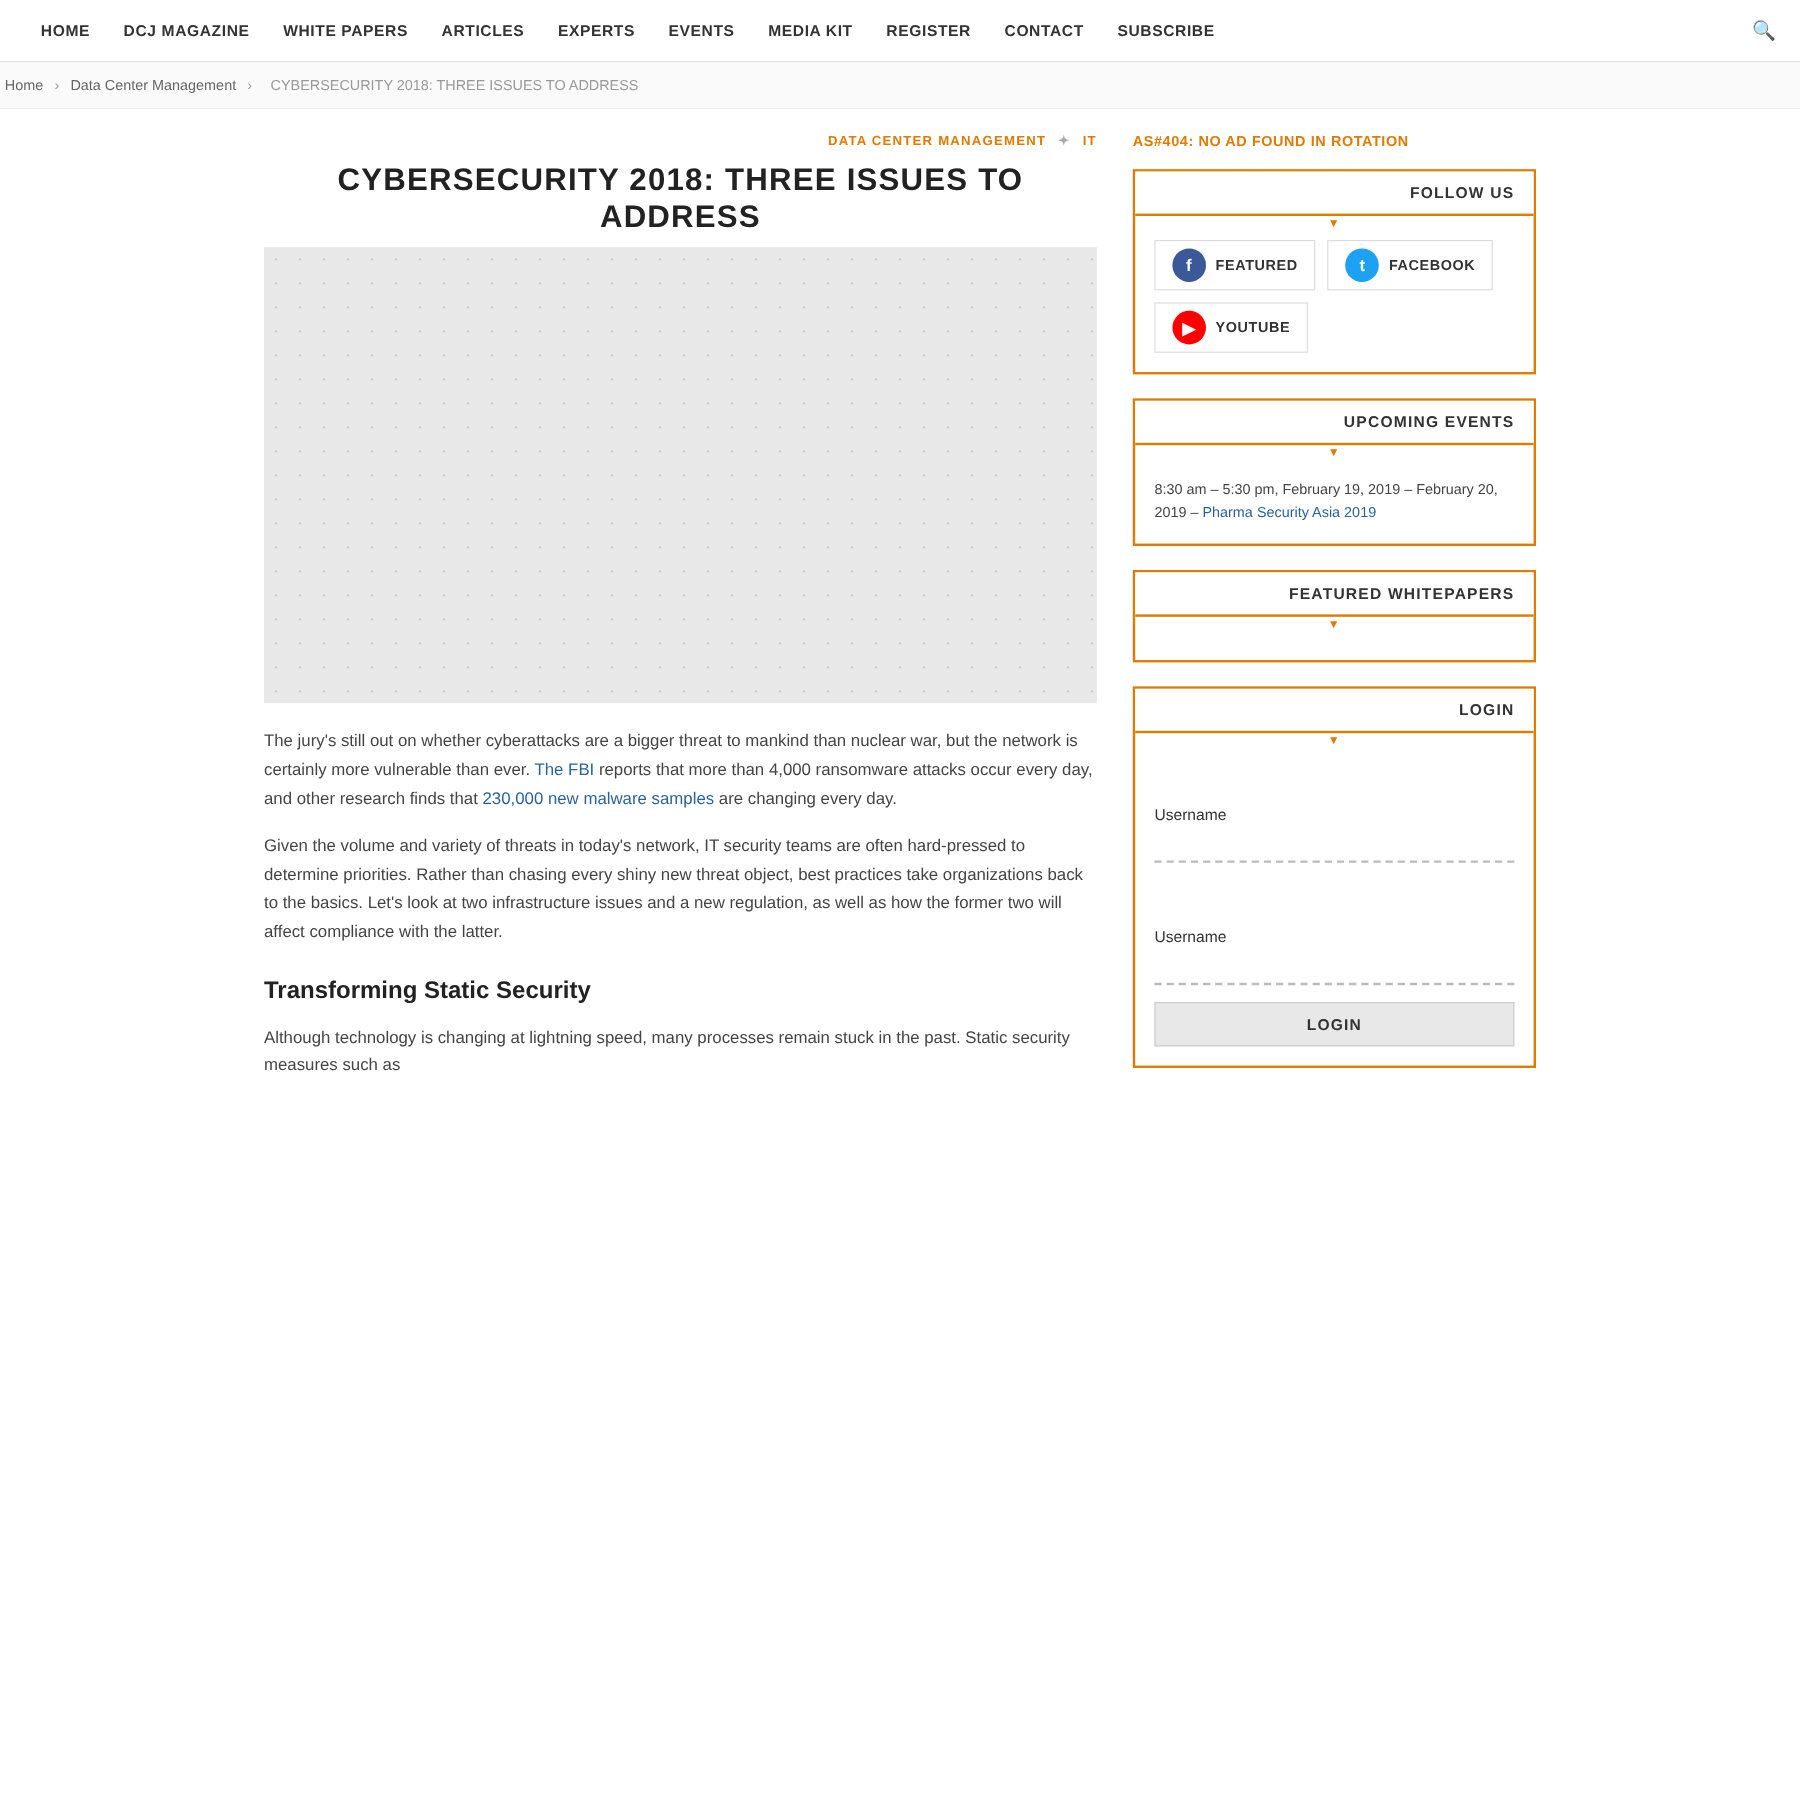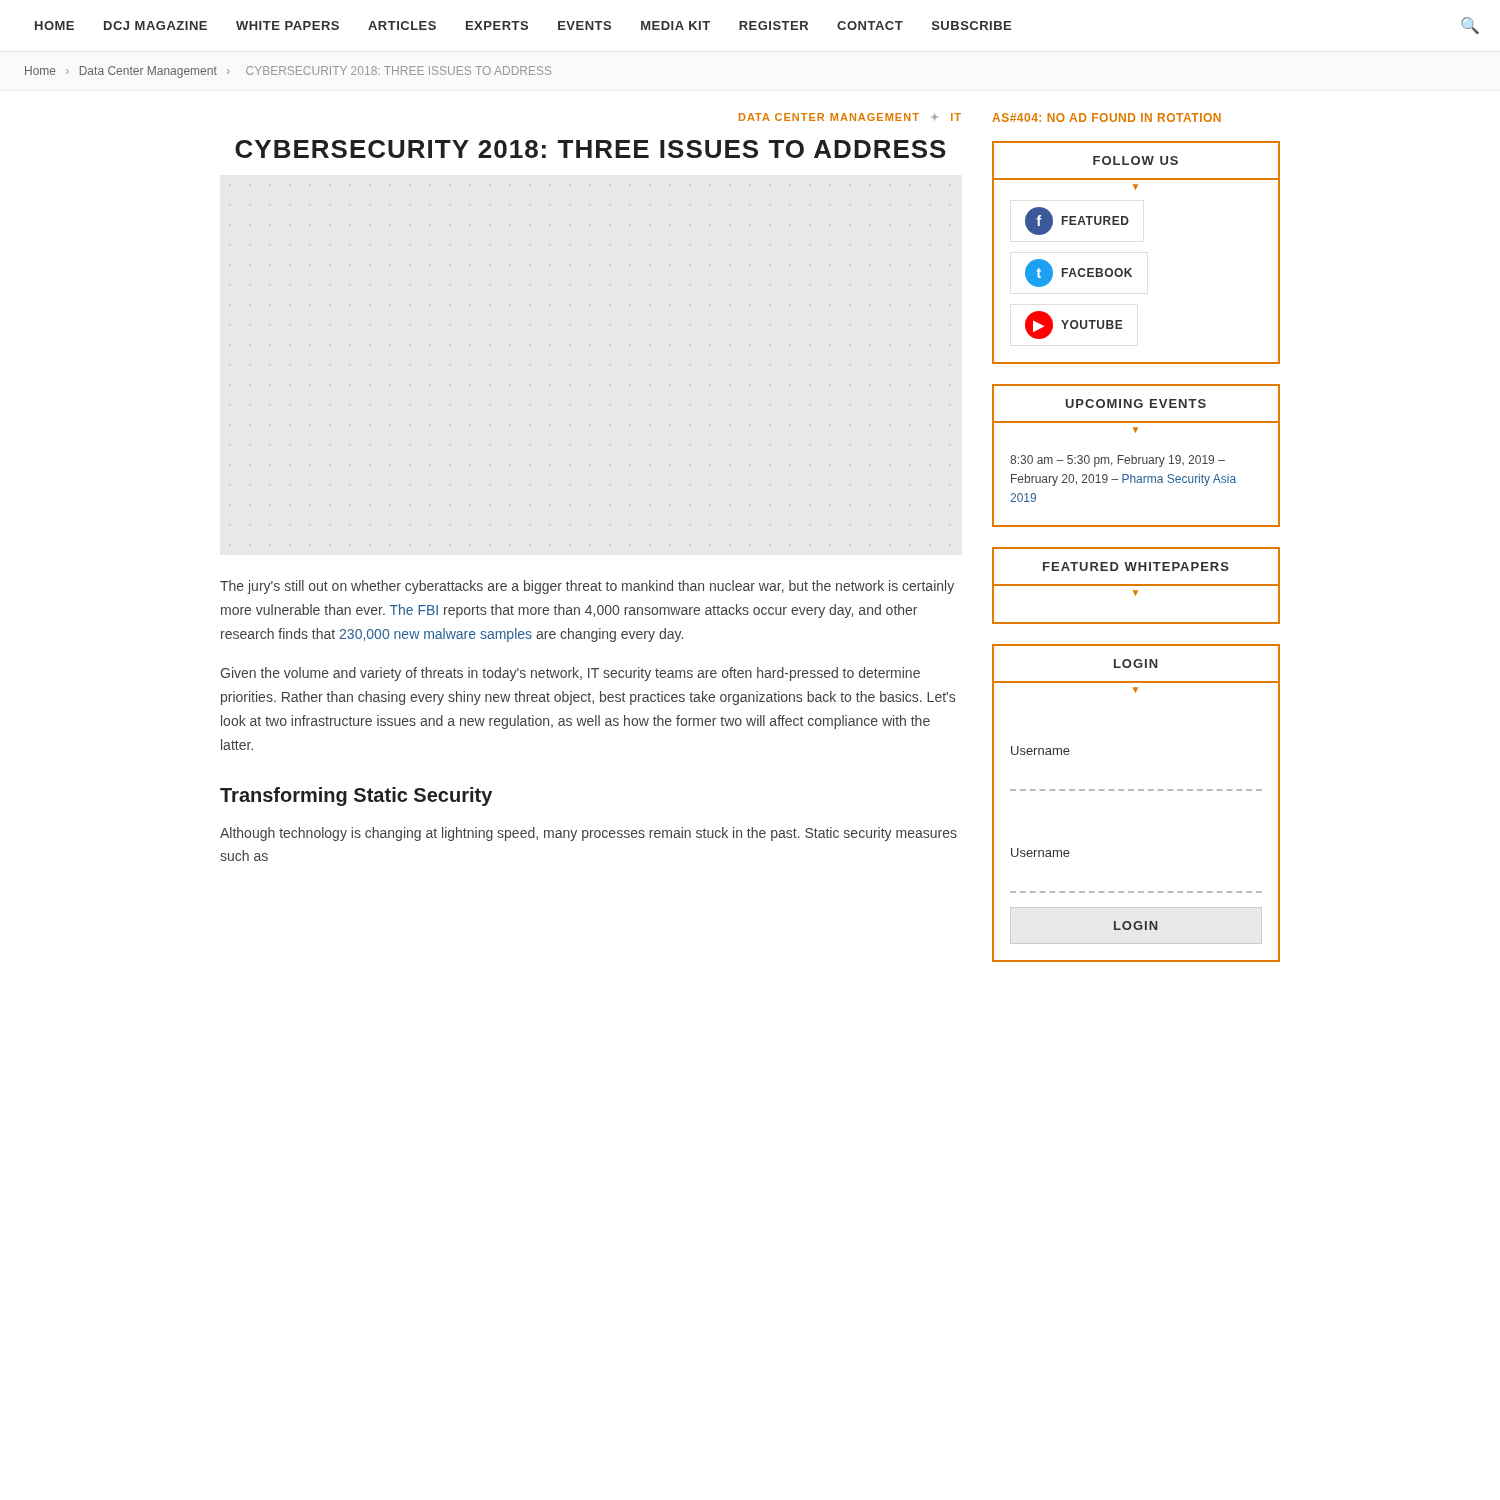--- a/index.html
+++ b/index.html
@@ -28,21 +28,21 @@
     }
     nav .nav-search {
       margin-left: auto;
       font-size: 16px;
       cursor: pointer;
       color: #333;
     }
 
     
     .breadcrumb {
-      padding: 12px 24px;
+      padding: 12px 4px;
       font-size: 12px;
       color: #666;
       border-bottom: 1px solid #eee;
       background: #fafafa;
     }
     .breadcrumb a { color: #666; text-decoration: none; }
     .breadcrumb span { margin: 0 6px; color: #999; }
 
     
     .main-container {
@@ -112,42 +112,42 @@
     .article-body a { color: #2a6496; text-decoration: none; }
     .article-body h2 {
       font-size: 20px;
       font-weight: 700;
       color: #222;
       margin: 20px 0 10px;
     }
 
     
     .sidebar {
-      width: 288px;
+      width: 336px;
       flex-shrink: 0;
     }
 
     .sidebar-ad {
       font-size: 12px;
       color: #e07b00;
       font-weight: 700;
       margin-bottom: 16px;
       letter-spacing: 0.5px;
     }
 
     .sidebar-widget {
       margin-bottom: 20px;
       border: 2px solid #e07b00;
     }
 
     .sidebar-widget-header {
       background: #fff;
       border-bottom: 2px solid #e07b00;
       padding: 10px 16px;
-      text-align: center;
+      text-align: right;
       font-size: 13px;
       font-weight: 700;
       letter-spacing: 1px;
       text-transform: uppercase;
       color: #333;
       position: relative;
     }
     .sidebar-widget-header::after {
       content: '▼';
       position: absolute;

